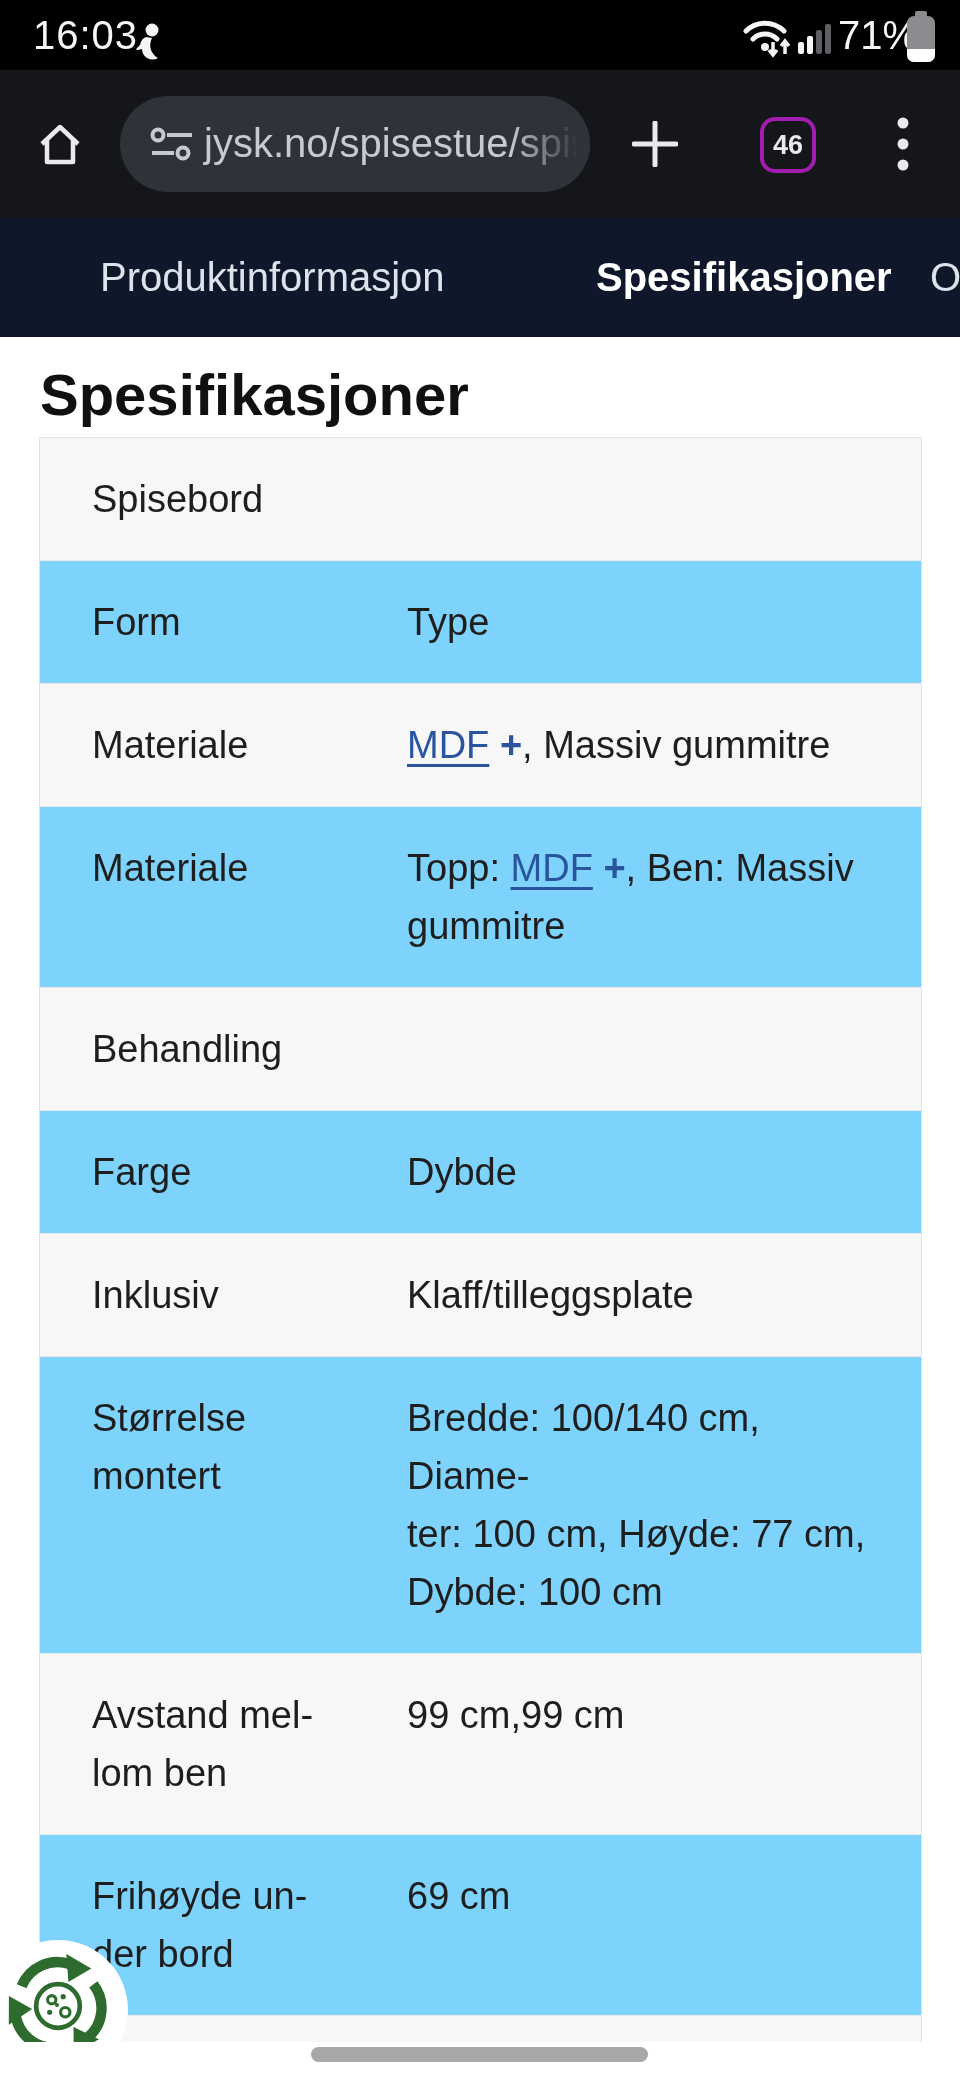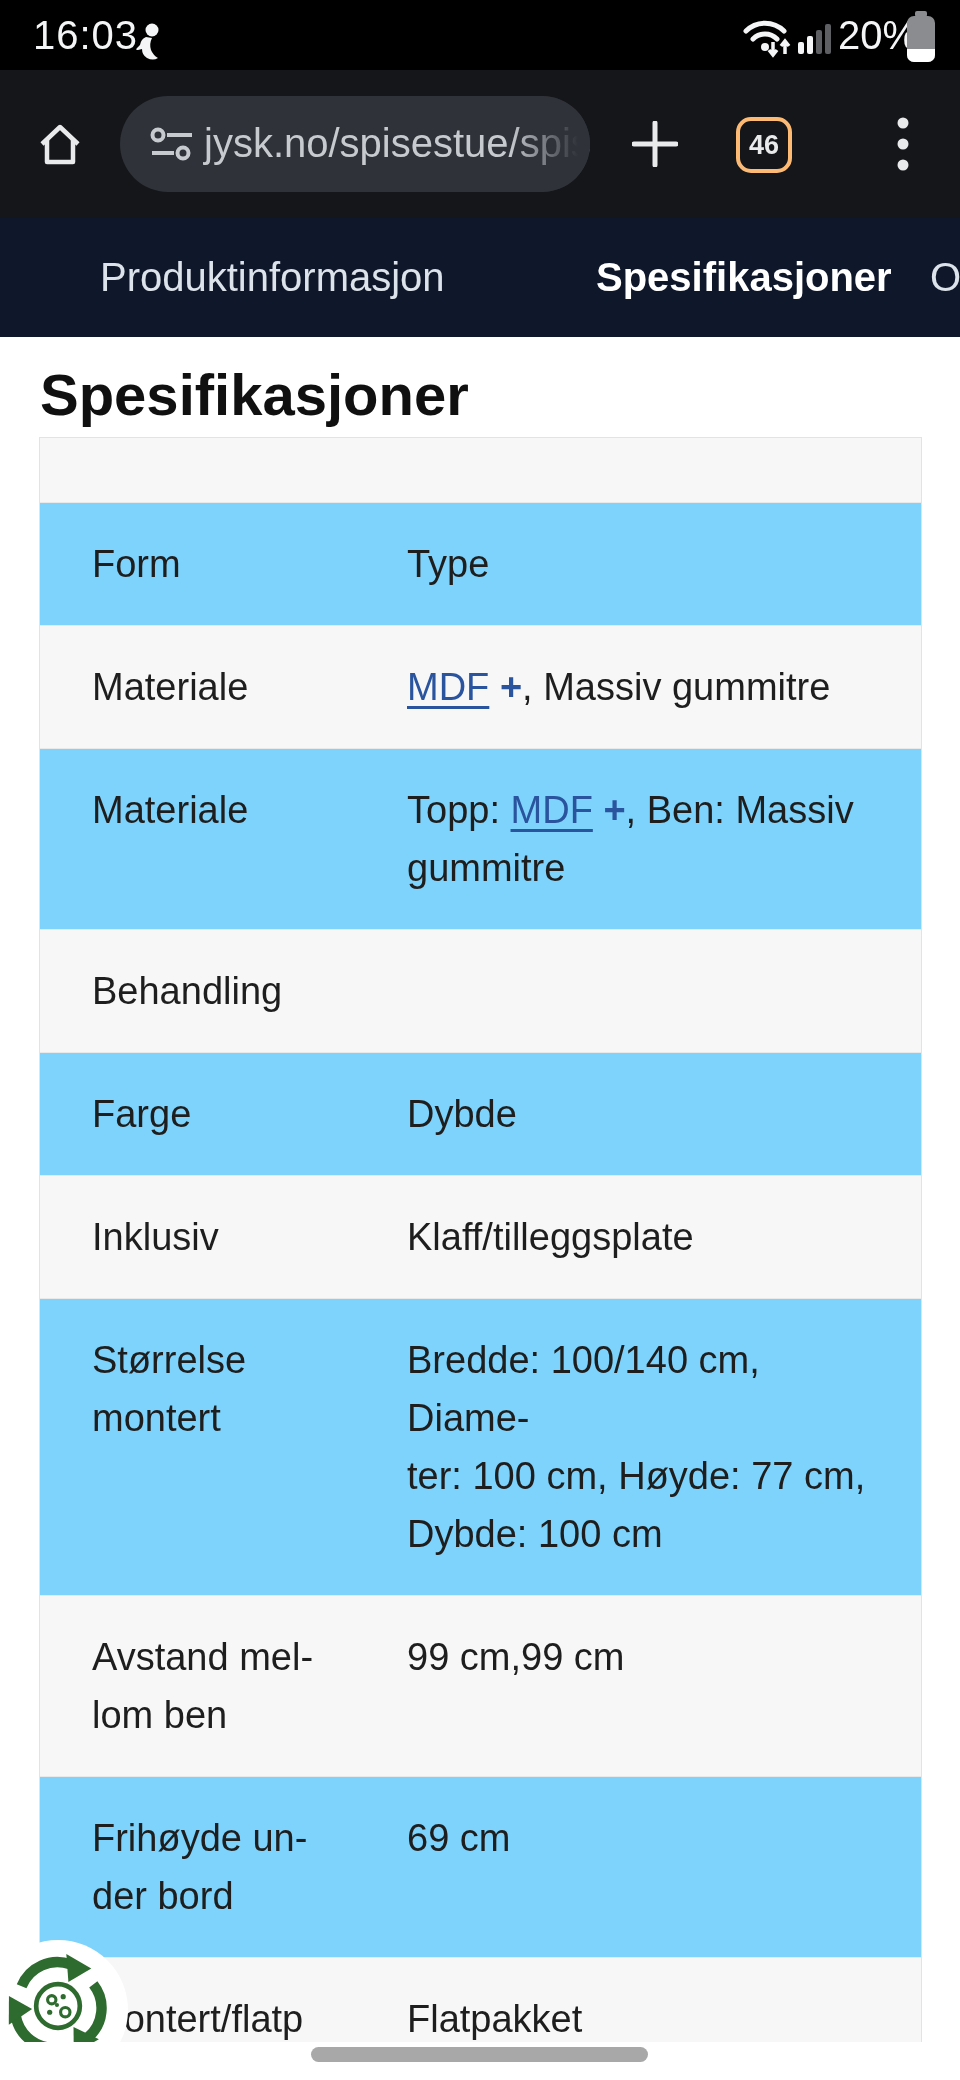--- a/index.html
+++ b/index.html
@@ -19,22 +19,22 @@
   
   .browser-bar{position:absolute;left:0;top:70px;width:960px;height:148px;background:#15161a;}
   .home-btn{position:absolute;left:32px;top:46px;width:56px;height:56px;}
   .url-pill{position:absolute;left:120px;top:26px;width:470px;height:96px;border-radius:48px;
             background:#2f3239;overflow:hidden;}
   .url-pill .tune{position:absolute;left:30px;top:30px;}
   .url-text{position:absolute;left:84px;top:25px;font-size:40px;color:#c7cacf;white-space:nowrap;}
   .url-fade{position:absolute;right:0;top:0;width:80px;height:96px;
             background:linear-gradient(to right,rgba(47,50,57,0),#2f3239 85%);}
   .plus-btn{position:absolute;left:632px;top:51px;width:46px;height:46px;}
-  .tabcount-btn{position:absolute;left:736px;top:47px;width:48px;height:48px;
-      border:4px solid #fdba74;border-radius:15px;color:#e9eaeb;
+  .tabcount-btn{position:absolute;left:760px;top:47px;width:48px;height:48px;
+      border:4px solid #a21caf;border-radius:15px;color:#e9eaeb;
       font-size:27px;font-weight:bold;text-align:center;line-height:48px;}
   .menu-btn{position:absolute;left:897px;top:47px;width:12px;height:54px;}
   
   .section-nav{position:absolute;left:0;top:218px;width:960px;height:119px;background:#0f172a;overflow:hidden;}
   .section-nav .tab{position:absolute;top:0;line-height:119px;font-size:40px;color:#dde3ea;white-space:nowrap;}
   .section-nav .tab.active{color:#ffffff;font-weight:bold;}
   .section-nav .tab:nth-child(1){left:100px;}
   .section-nav .tab:nth-child(2){left:596px;}
   .section-nav .tab:nth-child(3){left:930px;}
   
@@ -78,21 +78,21 @@
       </svg>
     </span>
     <span class="st-signal">
       <svg width="36" height="36" viewBox="0 0 36 36">
         <rect x="0" y="22" width="6" height="12" rx="2" fill="#f4f5f6"></rect>
         <rect x="9" y="16" width="6" height="18" rx="2" fill="#f4f5f6"></rect>
         <rect x="18" y="10" width="6" height="24" rx="2" fill="#5d5f63"></rect>
         <rect x="27" y="4" width="6" height="30" rx="2" fill="#5d5f63"></rect>
       </svg>
     </span>
-    <span class="st-batt-text">20%</span>
+    <span class="st-batt-text">71%</span>
     <span class="st-battery">
       <svg width="32" height="52" viewBox="0 0 32 52">
         <rect x="10" y="0" width="12" height="6" rx="2" fill="#8a8c90"></rect>
         <rect x="2" y="5" width="28" height="46" rx="7" fill="#8a8c90"></rect>
         <path d="M2,38 h28 v6 a7,7 0 0 1 -7,7 h-14 a7,7 0 0 1 -7,-7 Z" fill="#ffffff"></path>
       </svg>
     </span>
   </div>
 
   <div class="browser-bar">
@@ -133,20 +133,21 @@
   <div class="section-nav" id="section-tabs">
       <span class="tab">Produktinformasjon</span>
       <span class="tab active">Spesifikasjoner</span>
       <span class="tab">Omtaler</span>
     </div>
 
   <div class="content">
     <h1 class="page-title">Spesifikasjoner</h1>
     <div class="spec-table" id="spec-rows">
         <div class="spec-row shaded">
+          <div class="spec-value"><span>Spisebord</span></div>
         </div>
         <div class="spec-row">
           <div class="spec-label">Form</div>
           <div class="spec-value"><span>Type</span></div>
         </div>
         <div class="spec-row shaded">
           <div class="spec-label">Materiale</div>
           <div class="spec-value"><a class="mdf" href="#">MDF</a><span> </span><span class="plus">+</span><span>, Massiv gummitre</span></div>
         </div>
         <div class="spec-row">

